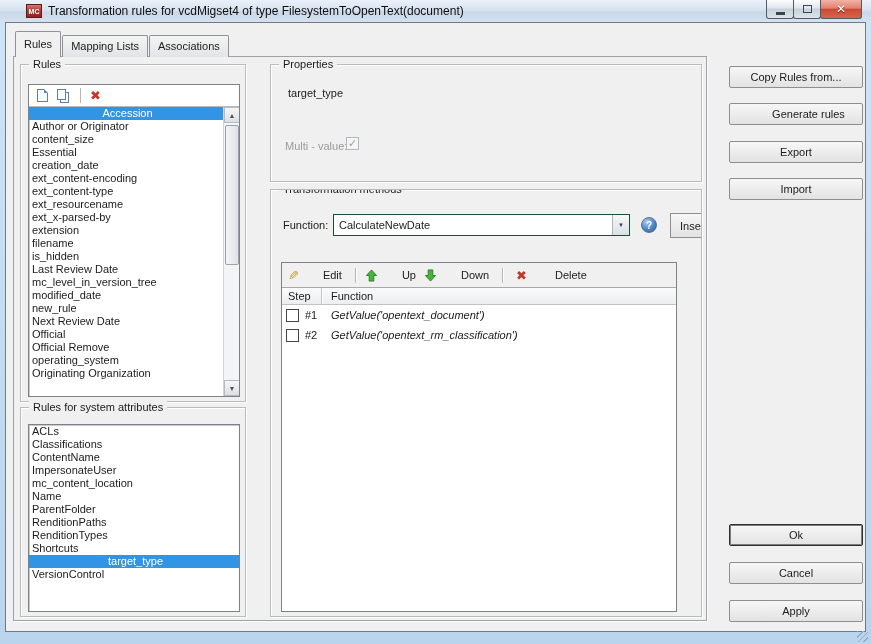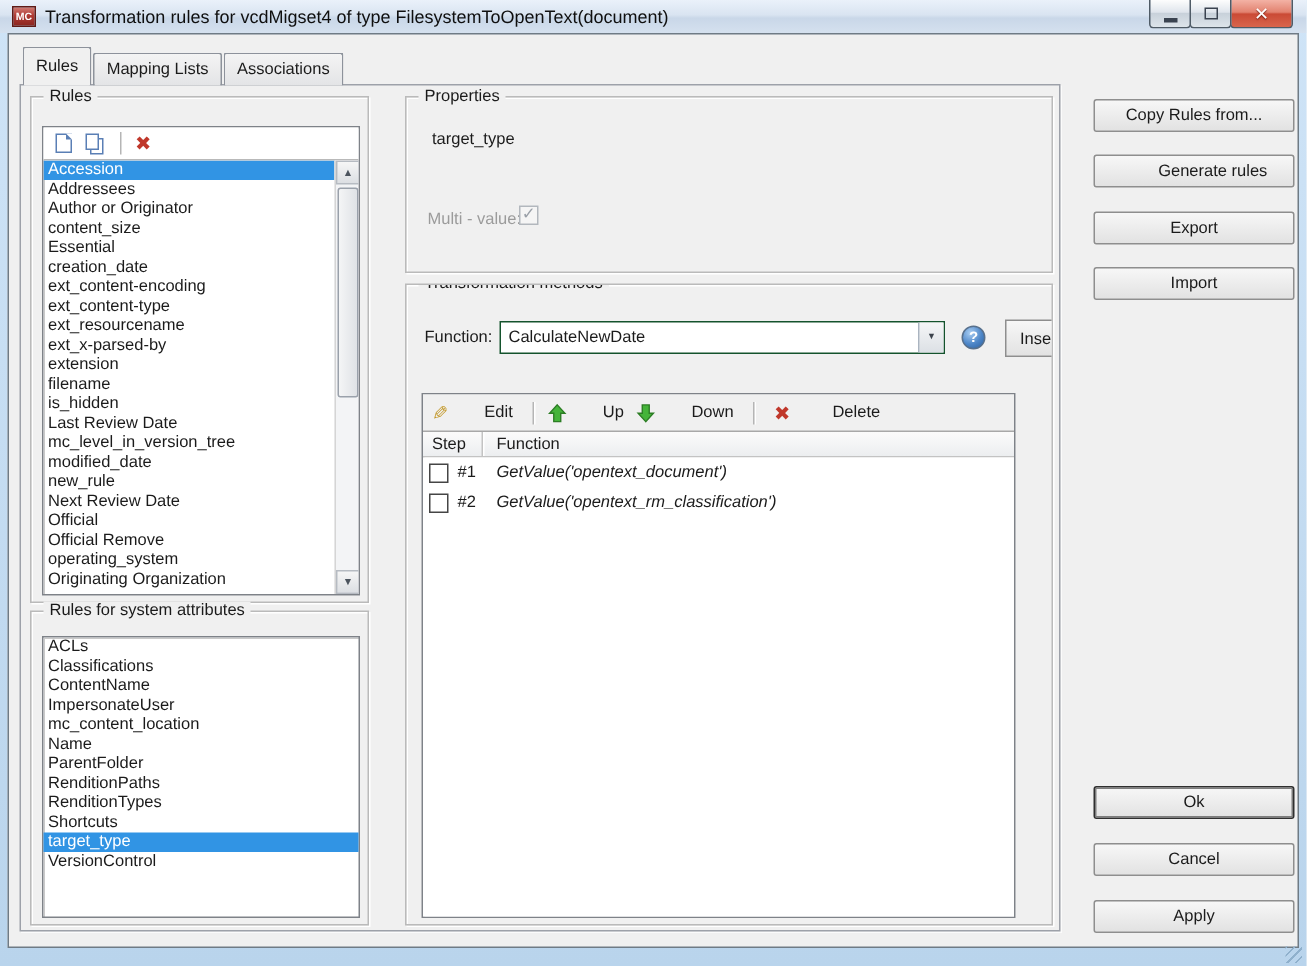--- a/index.html
+++ b/index.html
@@ -4,21 +4,21 @@
 <style>
   * { margin:0; padding:0; box-sizing:border-box; }
   html,body { width:871px; height:644px; font-family:"Liberation Sans","DejaVu Sans",sans-serif; font-size:11px; color:#1b1b1b; }
 
   .window { position:absolute; inset:0; width:871px; height:644px;
             background:linear-gradient(#cfe4f7,#b9d4ec); overflow:hidden; }
 
   
   .titlebar { position:absolute; left:0; top:0; right:0; height:22px;
               background:linear-gradient(#eaf1fa, #d9e4f1 45%, #c9d7e8 55%, #d5e1ef);
-              display:flex; align-items:center; }
+              display:flex; align-items:center;padding-left:18px; }
   .app-icon { width:16px; height:14px; margin:0 6px 0 8px; flex:0 0 auto;
               background:linear-gradient(#d07a72 0%, #b03a34 45%, #8c2620 100%);
               border:1px solid #5f1a16; color:#fff; font-size:7px; font-weight:bold;
               display:flex; align-items:center; justify-content:center; letter-spacing:0; }
   .win-title { font-size:12px; color:#0f0f0f; white-space:nowrap; }
   .win-controls { position:absolute; right:9px; top:0; display:flex; }
   .winbtn { width:28px; height:19px; margin-left:-1px; border:1px solid #4f5b66; border-top:none;
             border-radius:0 0 3px 3px; display:flex; align-items:center; justify-content:center;
             background:linear-gradient(#fdfdfd,#dfe5ec 45%,#c8d1da 50%,#dde4ea); }
   .glyph-min { width:9px; height:3px; background:#3a4350; margin-top:9px; }
@@ -60,21 +60,21 @@
                       border-left:4px solid #5a7fb5; border-top:4px solid #fff; }
   .icon-copy { position:relative; width:13px; height:14px; margin:0 5px; }
   .icon-copy .p1, .icon-copy .p2 { position:absolute; width:9px; height:11px; background:#fff; border:1px solid #5a7fb5; }
   .icon-copy .p1 { left:0; top:0; } .icon-copy .p2 { left:3px; top:3px; }
   .tb-sep { width:1px; height:15px; background:#b5b5b5; margin:0 5px; box-shadow:1px 0 0 #fff; }
   .icon-x { color:#c0382b; font-weight:bold; font-size:13px; line-height:13px; margin:0 4px; }
 
   .list-body { flex:1; position:relative; overflow:hidden; }
   .list-rows { margin-right:16px; }
   .lrow { height:13px; line-height:13px; padding-left:3px; white-space:nowrap; overflow:hidden; }
-  .lrow.selected { background:#3194e4; color:#fff; }
+  .lrow.selected { background:#3194e4; color:#fff;text-align:center; }
 
   
   .sbar { position:absolute; right:0; top:0; bottom:0; width:16px; background:#f3f4f6; border-left:1px solid #d5d5d5; }
   .sbtn { position:absolute; left:0; width:16px; height:16px; border:1px solid #b6bbc2;
           background:linear-gradient(#f6f6f6,#dcdfe3); font-size:7px; color:#4c545e;
           display:flex; align-items:center; justify-content:center; }
   .sbtn.up { top:0; } .sbtn.down { bottom:0; }
   .sthumb { position:absolute; left:1px; top:18px; width:14px; height:140px; border:1px solid #9aa1ab;
             border-radius:2px; background:linear-gradient(90deg,#f4f5f6,#dfe2e6); }
 
@@ -175,21 +175,20 @@
                 <span class="p1"></span>
               </span>
             <span class="tb-sep"></span>
             <span class="icon-x">✖</span>
           </div>
           <div class="list-body">
             <div class="list-rows">
 
                 <div class="lrow selected">Accession</div>
 
-                <div class="lrow">Addressees</div>
 
                 <div class="lrow">Author or Originator</div>
 
                 <div class="lrow">content_size</div>
 
                 <div class="lrow">Essential</div>
 
                 <div class="lrow">creation_date</div>
 
                 <div class="lrow">ext_content-encoding</div>

